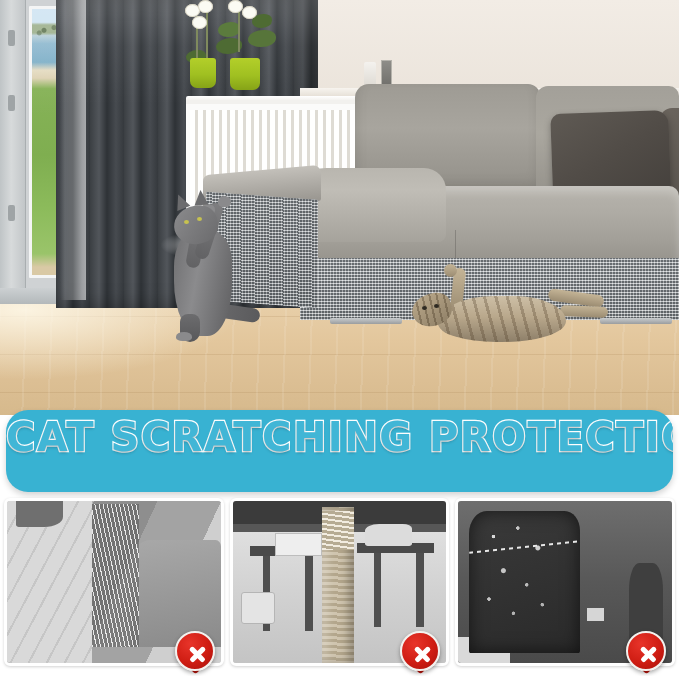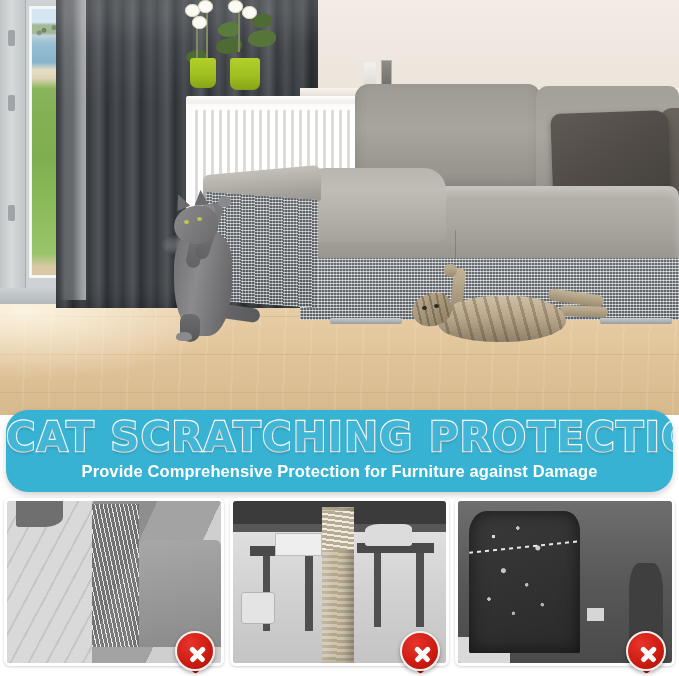--- a/index.html
+++ b/index.html
@@ -544,21 +544,20 @@
       <div class="ct-ear" style="left:8px; top:12px; border-bottom-color:#bda98c; transform:rotate(-36deg);"></div>
       <div class="ct-ear" style="left:26px; top:8px; border-bottom-color:#b6a284; transform:rotate(-12deg);"></div>
       <div class="ct-eye" style="left:22px; top:32px;"></div>
       <div class="ct-eye" style="left:34px; top:30px;"></div>
       <div class="ct-limb" style="left:44px; top:-10px; width:13px; height:13px; border-radius:50%;"></div>
     </div>
   </div>
 
   <div class="banner">
     <div class="banner-title">CAT SCRATCHING PROTECTION</div>
-    <div class="banner-sub">Provide Comprehensive Protection for Furniture against Damage</div>
   </div>
 
   <div class="photo-row">
 
     <div class="photo-card">
       <div class="photo-inner">
         <div class="ph1"></div>
         <div class="ph1-floor"></div>
         <div class="ph1-dark"></div>
         <div class="ph1-seat"></div>

